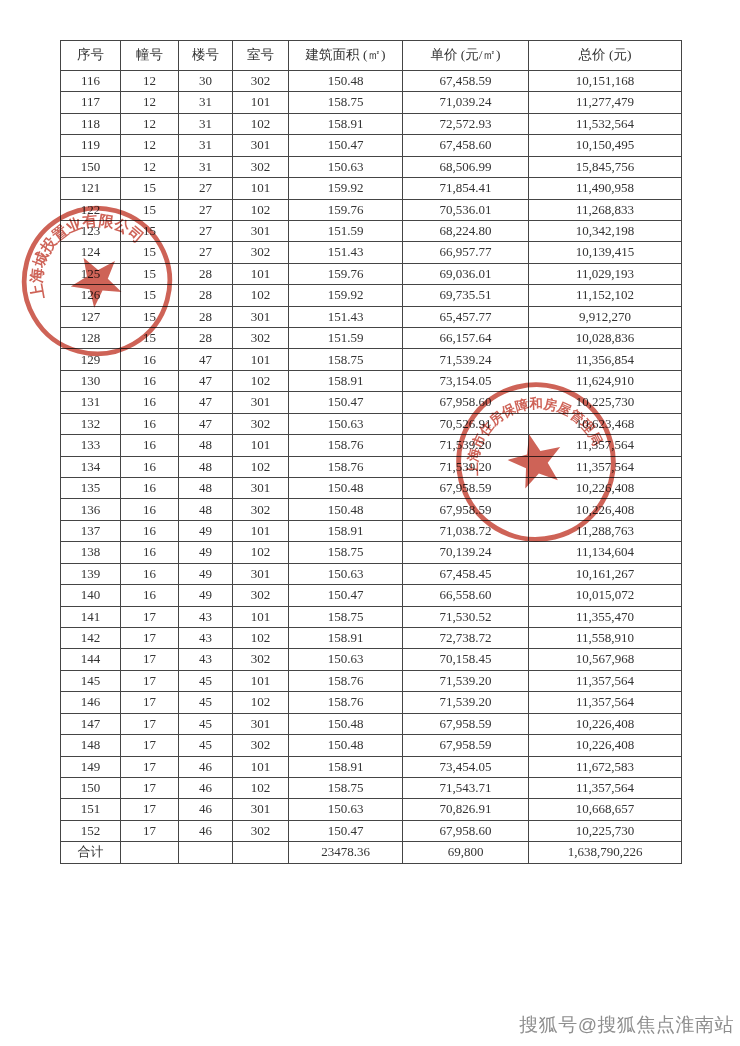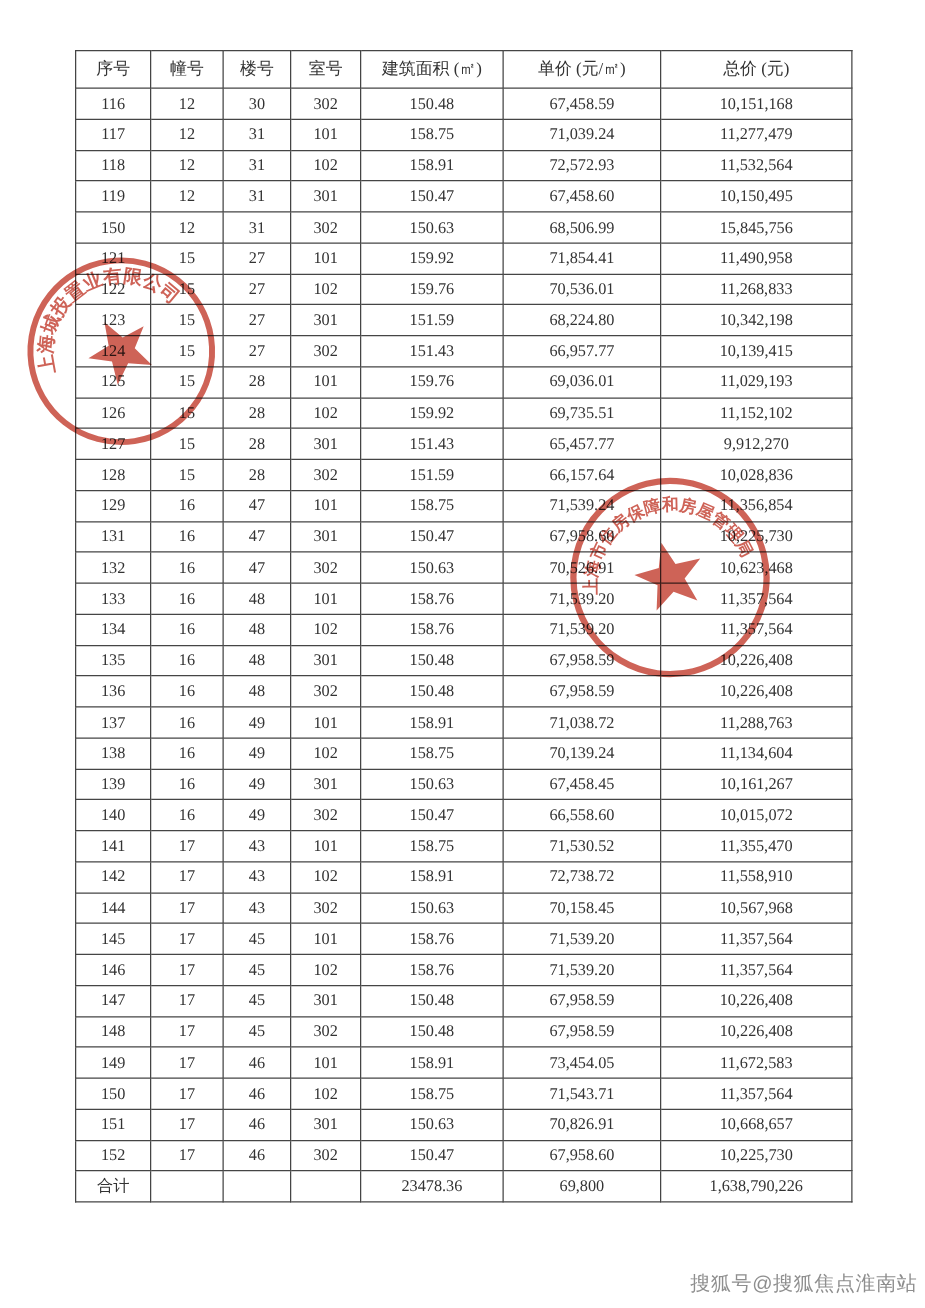--- a/index.html
+++ b/index.html
@@ -4,21 +4,21 @@
 <style>
   html,body{margin:0;padding:0;}
   body{
     width:740px;height:1046px;position:relative;overflow:hidden;
     background:#ffffff;
     font-family:"Liberation Serif","DejaVu Serif",serif;
     color:#2e2e2e;
   }
   .page{position:absolute;inset:0;}
   table.price-table{
-    position:absolute;left:60px;top:40px;width:621px;height:922px;
+    position:absolute;left:60px;top:40px;width:621px;height:824px;
     border-collapse:collapse;table-layout:fixed;
     font-size:13px;line-height:1.1;
   }
   .price-table th,.price-table td{
     border:1px solid #454545;
     text-align:center;vertical-align:middle;
     padding:0;font-weight:normal;white-space:nowrap;overflow:hidden;
     color:#333333;
   }
   .price-table thead tr{height:30px;}
@@ -29,21 +29,21 @@
     opacity:.8;mix-blend-mode:multiply;color:#c23b2d;
   }
   .seal svg{width:100%;height:100%;display:block;overflow:visible;}
   .seal-left{left:18px;top:202px;width:158px;height:158px;transform:rotate(-30deg);}
   .seal-right{left:452px;top:378px;width:168px;height:168px;transform:rotate(-14deg);}
   .seal text{font-family:"Liberation Serif","DejaVu Serif",serif;font-weight:bold;}
   
   .watermark{
     position:absolute;right:6px;bottom:8px;
     font-family:"Liberation Sans","DejaVu Sans",sans-serif;
-    font-size:16px;color:#8e8e8e;letter-spacing:.5px;
+    font-size:19px;color:#8e8e8e;letter-spacing:.5px;
   }
 </style>
 </head>
 <body>
 
 <div class="page">
 
   <table class="price-table">
     <colgroup>
       <col style="width:60px">
@@ -186,20 +186,29 @@
         <tr>
           <td>129</td>
           <td>16</td>
           <td>47</td>
           <td>101</td>
           <td>158.75</td>
           <td>71,539.24</td>
           <td>11,356,854</td>
         </tr>
         <tr>
+          <td>130</td>
+          <td>16</td>
+          <td>47</td>
+          <td>102</td>
+          <td>158.91</td>
+          <td>73,154.05</td>
+          <td>11,624,910</td>
+        </tr>
+        <tr>
           <td>131</td>
           <td>16</td>
           <td>47</td>
           <td>301</td>
           <td>150.47</td>
           <td>67,958.60</td>
           <td>10,225,730</td>
         </tr>
         <tr>
           <td>132</td>

